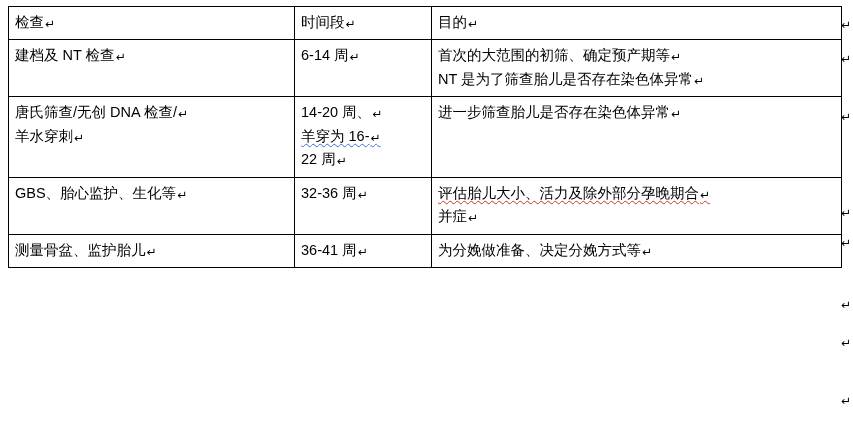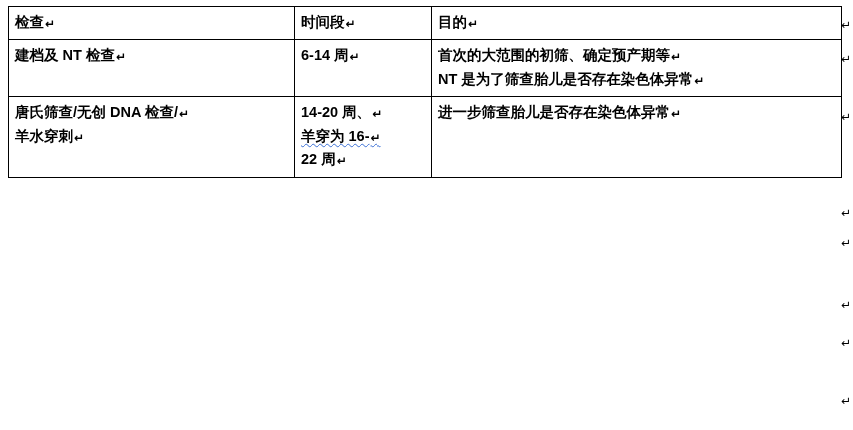--- a/index.html
+++ b/index.html
@@ -19,21 +19,20 @@
     width: 853px;
     height: 430px;
     background: #ffffff;
   }
   table.doc-table {
     border-collapse: collapse;
     width: 833px;
     margin-left: 8px;
     margin-top: 6px;
     table-layout: fixed;
-    font-weight: bold;
   }
   table.doc-table td {
     border: 1px solid #000000;
     vertical-align: top;
     padding: 4px 6px 5px 6px;
     font-size: 14.5px;
     line-height: 1.62;
     word-break: break-word;
   }
   col.c1 { width: 286px; }
@@ -128,21 +127,44 @@
           <span class="cellline">22 周<span class="pmark">↵</span></span>
         </td>
         <td>
           <span class="cellline">进一步筛查胎儿是否存在染色体异常<span class="pmark">↵</span></span>
         </td>
       </tr>
 
 
 
 
+      <tr>
+        <td>
+          <span class="cellline">GBS、胎心监护、生化等<span class="pmark">↵</span></span>
+        </td>
+        <td>
+          <span class="cellline">32-36 周<span class="pmark">↵</span></span>
+        </td>
+        <td>
+          <span class="cellline squiggle-red">评估胎儿大小、活力及除外部分孕晚期合<span class="pmark">↵</span></span>
+          <span class="cellline">并症<span class="pmark">↵</span></span>
+        </td>
+      </tr>
 
+      <tr>
+        <td>
+          <span class="cellline">测量骨盆、监护胎儿<span class="pmark">↵</span></span>
+        </td>
+        <td>
+          <span class="cellline">36-41 周<span class="pmark">↵</span></span>
+        </td>
+        <td>
+          <span class="cellline">为分娩做准备、决定分娩方式等<span class="pmark">↵</span></span>
+        </td>
+      </tr>
     </tbody>
   </table>
 
   <div class="outer-marks">
     <span style="top:12px">↵</span>
     <span style="top:46px">↵</span>
     <span style="top:104px">↵</span>
     <span style="top:200px">↵</span>
     <span style="top:230px">↵</span>
     <span style="top:292px">↵</span>

